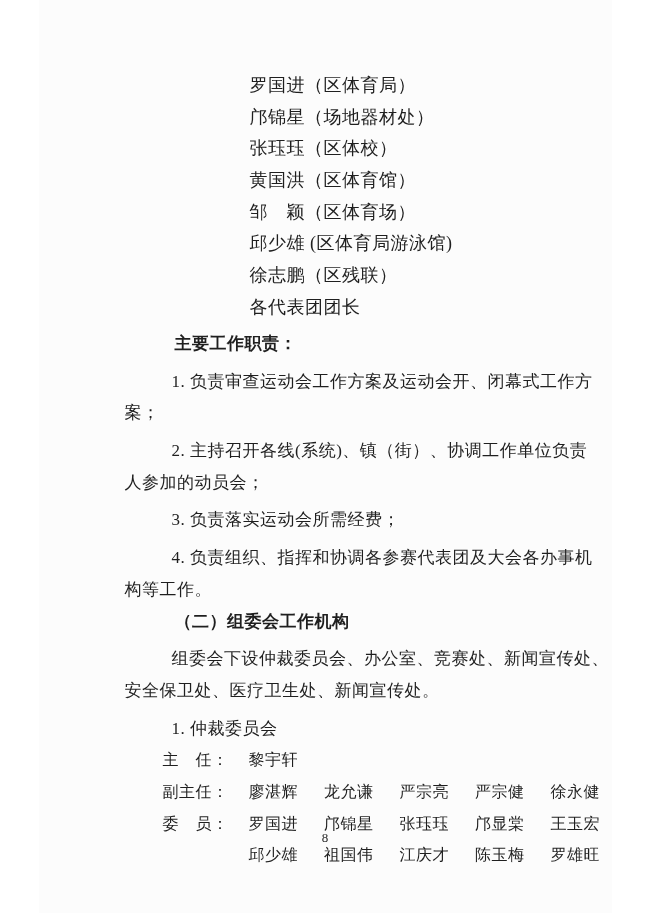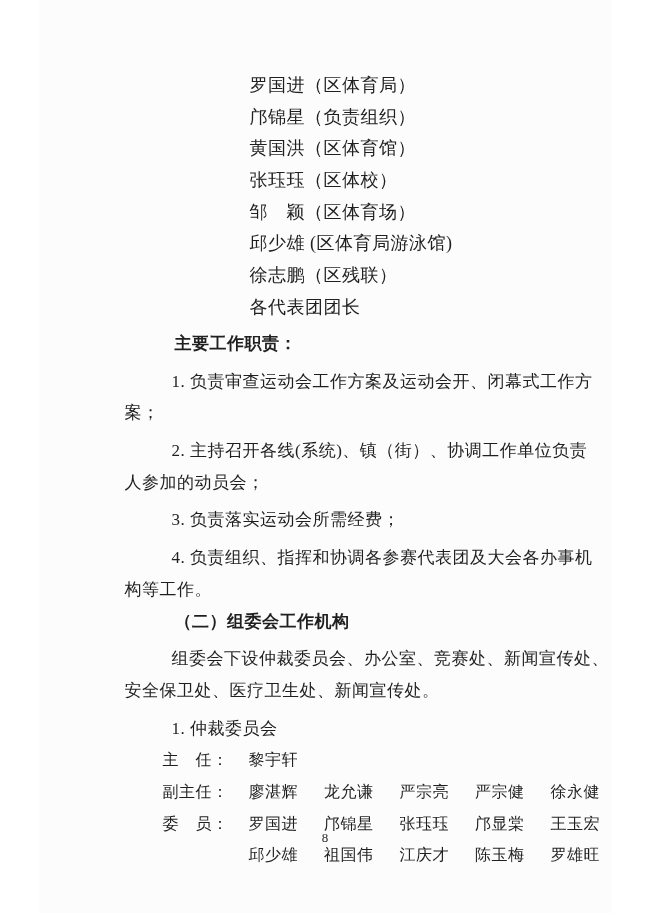--- a/index.html
+++ b/index.html
@@ -102,23 +102,23 @@
     border-radius: 50%;
   }
 </style>
 </head>
 <body>
 
 <div class="page">
 
   <div class="name-list">
     <div class="nline">罗国进（区体育局）</div>
-    <div class="nline">邝锦星（负责组织）</div>
+    <div class="nline">邝锦星（场地器材处）</div>
+    <div class="nline">张珏珏（区体校）</div>
     <div class="nline">黄国洪（区体育馆）</div>
-    <div class="nline">张珏珏（区体校）</div>
     <div class="nline">邹　颖（区体育场）</div>
     <div class="nline">邱少雄 (区体育局游泳馆)</div>
     <div class="nline">徐志鹏（区残联）</div>
     <div class="nline">各代表团团长</div>
   </div>
 
   <div class="body-block">
     <div class="line bold ind-h">主要工作职责：</div>
     <div class="line ind-p">1. 负责审查运动会工作方案及运动会开、闭幕式工作方</div>
     <div class="line ind-0">案；</div>

